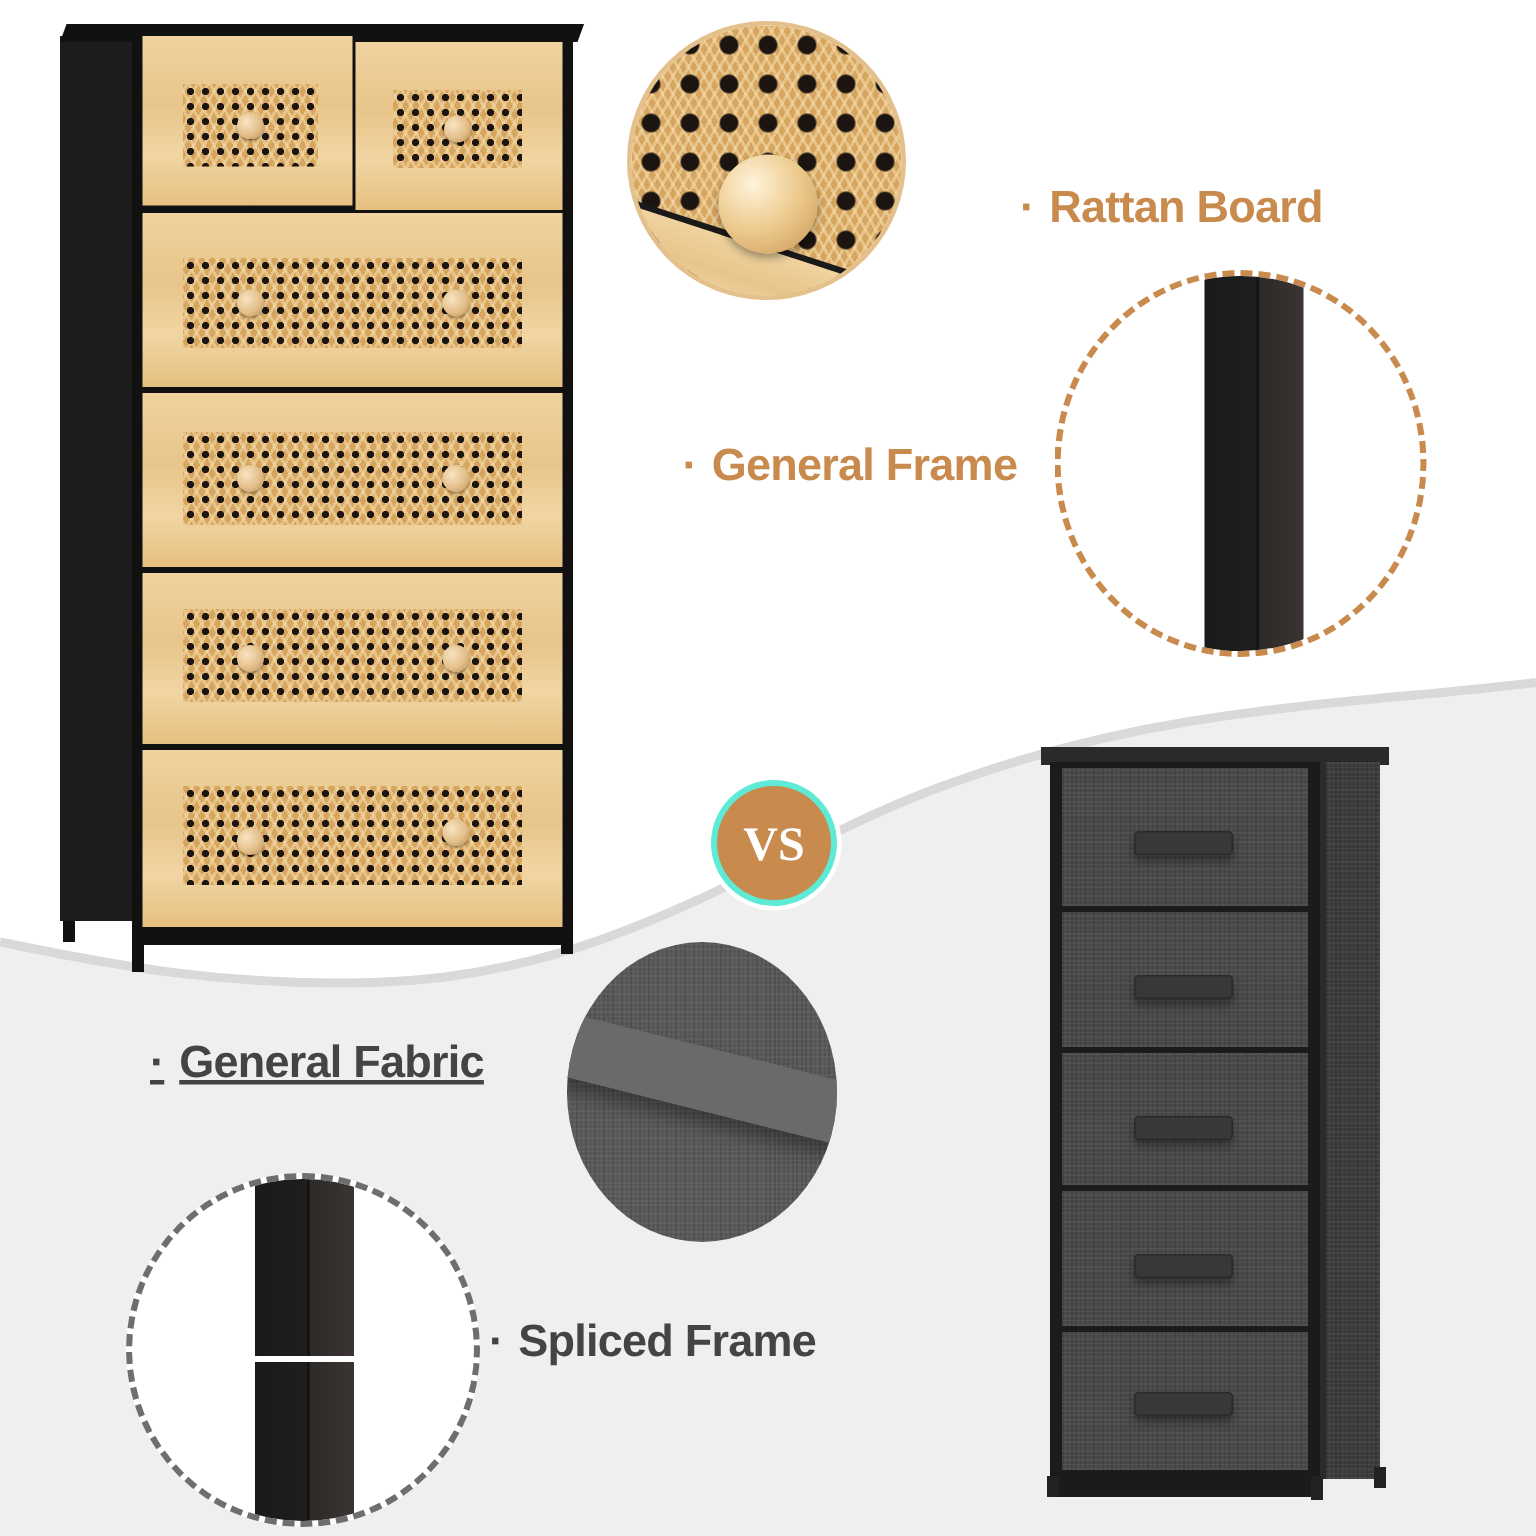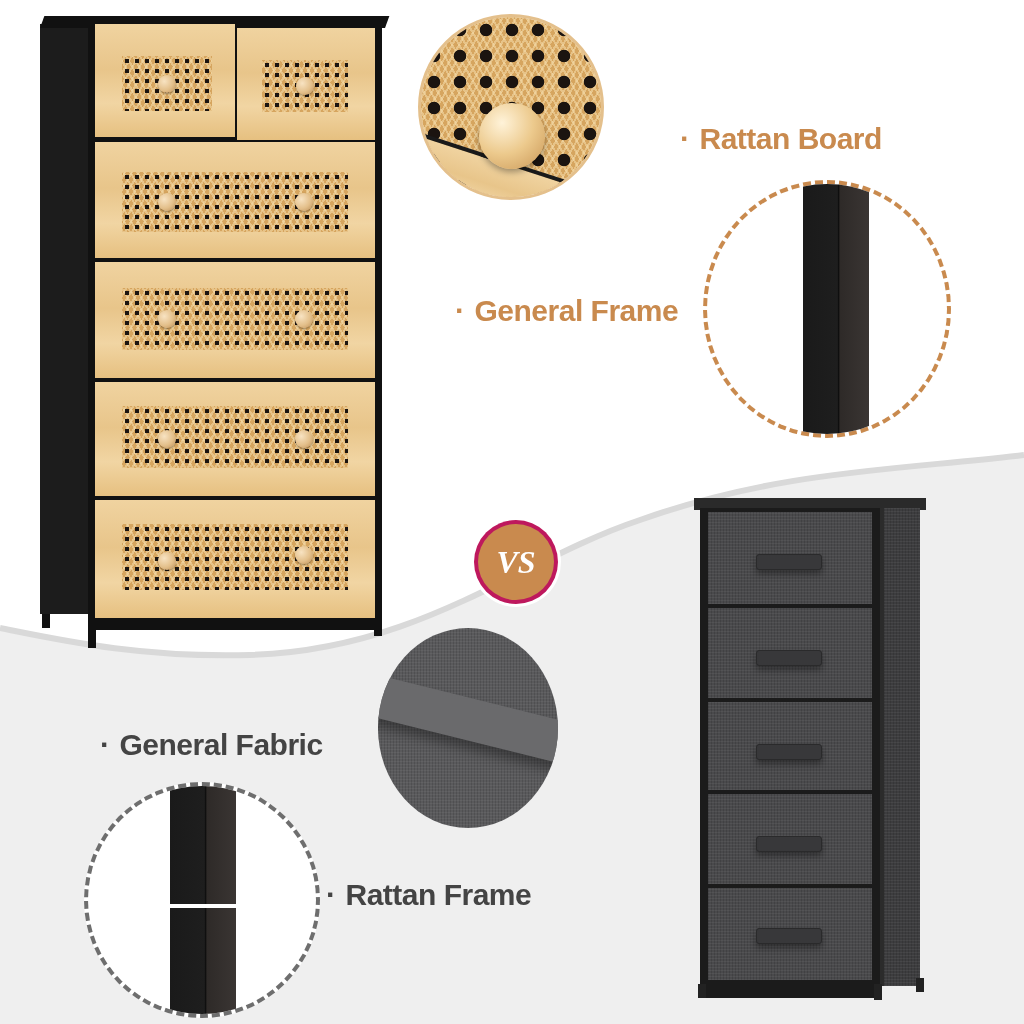--- a/index.html
+++ b/index.html
@@ -85,39 +85,39 @@
 </div>
 
 <div class="circle dash-orange" style="left:703px;top:180px;width:240px;height:250px;">
   <div class="post" style="left:96px;top:0;width:66px;height:250px;"></div>
 </div>
 
 <div class="label orange" style="left:455px;top:294px;">
   <span class="dot">·</span><span>General Frame</span>
 </div>
 
-<div class="abs" style="left:474px;top:520px;width:84px;height:84px;border-radius:50%;background:#be185d;box-shadow:0 0 0 3px #ffffff;font-style:italic;">
+<div class="abs" style="left:474px;top:520px;width:84px;height:84px;border-radius:50%;background:#5eead4;box-shadow:0 0 0 3px #ffffff;">
   <div class="abs" style="left:4px;top:4px;width:76px;height:76px;border-radius:50%;background:#c98a4e;color:#fff;font-family:'Liberation Serif',serif;font-weight:bold;font-size:32px;line-height:76px;text-align:center;">VS</div>
 </div>
 
 <div class="circle fabric" style="left:378px;top:628px;width:180px;height:200px;background-color:#5a5a5c;">
   <div class="abs" style="left:-10px;top:70px;width:200px;height:42px;background:#6a6a6c;transform:rotate(14deg);box-shadow:0 8px 12px rgba(0,0,0,0.35);border-radius:6px;"></div>
 </div>
 
-<div class="label gray" style="left:100px;top:728px;">
+<div class="label gray" style="left:100px;top:692px;text-decoration:underline;">
   <span class="dot">·</span><span>General Fabric</span>
 </div>
 
 <div class="circle dash-gray" style="left:84px;top:782px;width:228px;height:228px;">
   <div class="post" style="left:82px;top:0;width:66px;height:118px;"></div>
   <div class="post" style="left:82px;top:122px;width:66px;height:110px;"></div>
 </div>
 
 <div class="label gray" style="left:326px;top:878px;">
-  <span class="dot">·</span><span>Rattan Frame</span>
+  <span class="dot">·</span><span>Spliced Frame</span>
 </div>
 
 <div class="abs" style="left:694px;top:488px;width:232px;height:512px;">
   <div class="abs" style="left:0;top:10px;width:232px;height:12px;background:#2a2a2a;"></div>
   <div class="abs" style="left:6px;top:20px;width:180px;height:490px;background:#1b1b1b;"></div>
   <div class="abs fabric" style="left:186px;top:20px;width:36px;height:478px;background-color:#3d3d3f;border-left:4px solid #2b2b2b;"></div>
   <div class="abs fabric" style="left:14px;top:24px;width:164px;height:92px;">
     <div class="handle" style="left:48px;top:42px;"></div>
   </div>
   <div class="abs fabric" style="left:14px;top:120px;width:164px;height:90px;">

